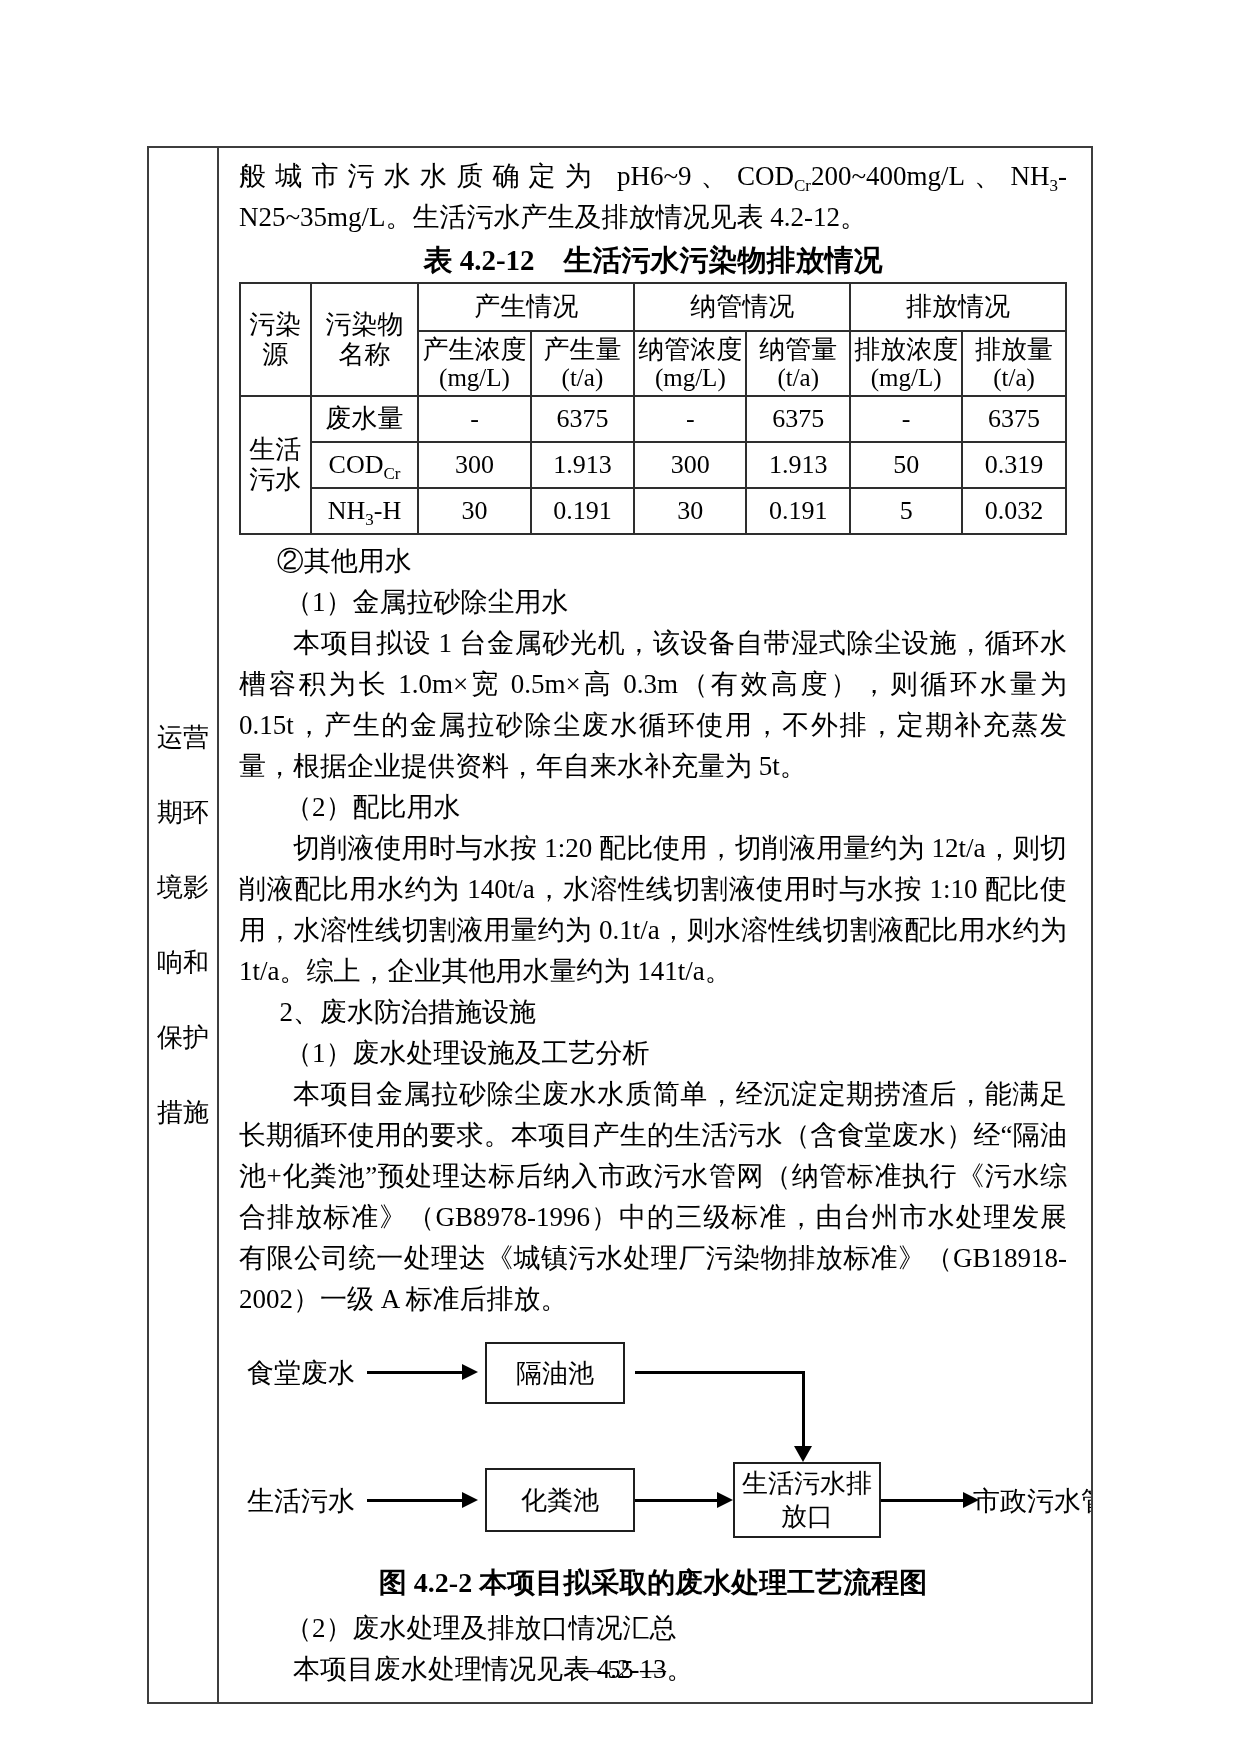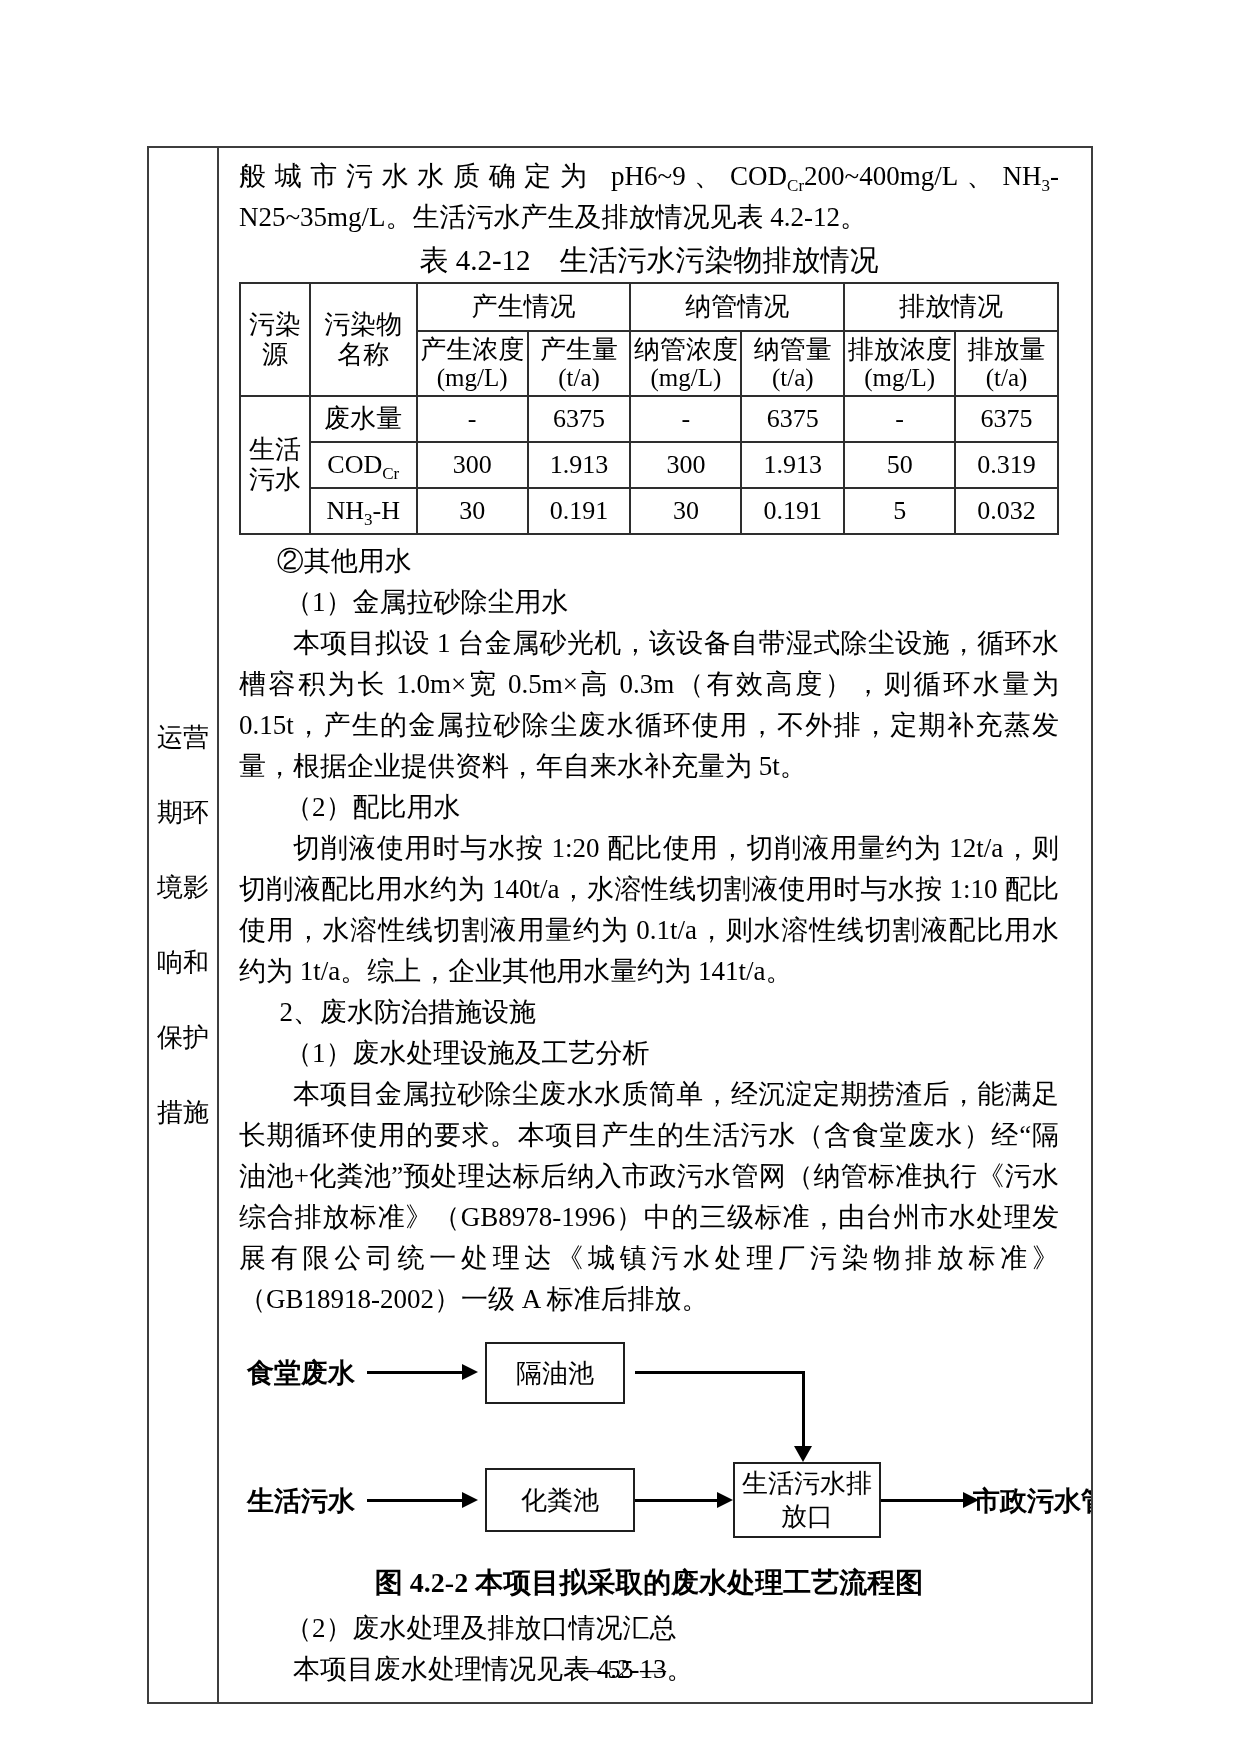--- a/index.html
+++ b/index.html
@@ -13,44 +13,44 @@
     position:absolute; left:147px; top:146px; width:946px; min-height:1454px;
     border:2px solid #3d3d3d; box-sizing:border-box; display:flex; background:#fff;
   }
   .sidebar {
     width:68px; flex-shrink:0; border-right:2px solid #3d3d3d;
     display:flex; flex-direction:column; justify-content:center; align-items:center;
     font-size:26px; line-height:40px;gap:35px;
   }
   .sidebar span { display:block; white-space:nowrap; }
 
-  .content { flex:1; padding:8px 32px 12px 20px; box-sizing:border-box; overflow:hidden;border-radius:9px; }
+  .content { flex:1; padding:8px 24px 12px 20px; box-sizing:border-box; overflow:hidden;border-radius:9px; }
 
   .body-text { margin:0; font-size:27px; line-height:41px; text-align:justify; }
   .indent2 { text-indent:2em; }
   .h-circle { margin:0; font-size:27px; line-height:41px; text-indent:1.4em; }
   .h-paren  { margin:0; font-size:27px; line-height:41px; text-indent:1.7em; }
   .h-num    { margin:0; font-size:27px; line-height:41px; text-indent:1.5em; }
 
-  .table-title { text-align:center; font-weight:normal; font-size:29px; margin:4px 0 4px; line-height:36px; }
+  .table-title { text-align:center; font-weight:bold; font-size:29px; margin:4px 0 4px; line-height:36px; }
 
   table.data-table { width:100%; border-collapse:collapse; table-layout:fixed; margin:4px 0 6px 0; }
   table.data-table th, table.data-table td {
     border:2px solid #2e2e2e; text-align:center; vertical-align:middle;
     font-weight:normal; font-size:26px; line-height:30px; padding:3px 2px;
   }
   table.data-table .unit { display:block; font-size:25px; line-height:28px; }
   table.data-table .hname { display:block; font-size:26px; line-height:29px; }
   td.val, th.grp { height:40px;font-family:Liberation Serif, serif; }
   tr.datarow td { height:38px; }
   sub.sb { font-size:17px; line-height:0; }
 
   
   .diagram { position:relative; width:840px; height:212px; margin:14px 0 0 8px; }
-  .flow-label { position:absolute; font-size:27px; line-height:30px; white-space:nowrap;font-weight:bold; }
+  .flow-label { position:absolute; font-size:27px; line-height:30px; white-space:nowrap; }
   .flow-box {
     position:absolute; border:2px solid #1f1f1f; box-sizing:border-box;
     display:flex; align-items:center; justify-content:center; text-align:center;
     font-size:26px; line-height:33px; background:#fff; padding:0 4px;
   }
   .stem { position:absolute; background:#000; }
   .head-right { position:absolute; width:0; height:0; border-left:16px solid #000; border-top:8px solid transparent; border-bottom:8px solid transparent; }
   .head-down  { position:absolute; width:0; height:0; border-top:16px solid #000; border-left:9px solid transparent; border-right:9px solid transparent; }
 
   .figure-caption { text-align:center; font-weight:bold; font-size:28px; margin:20px 0 8px; line-height:34px; }

